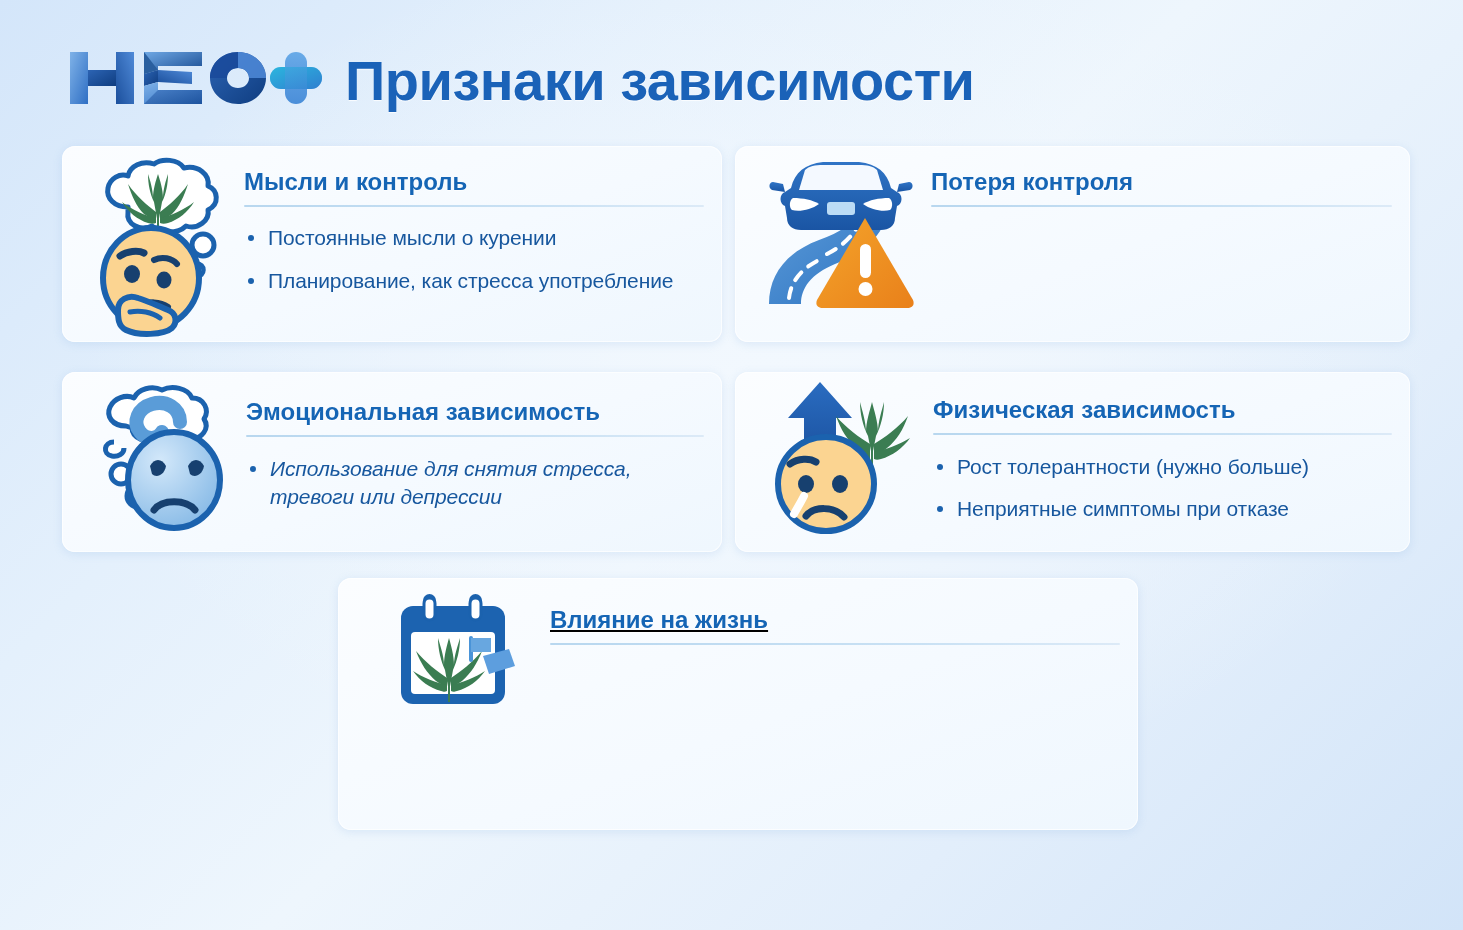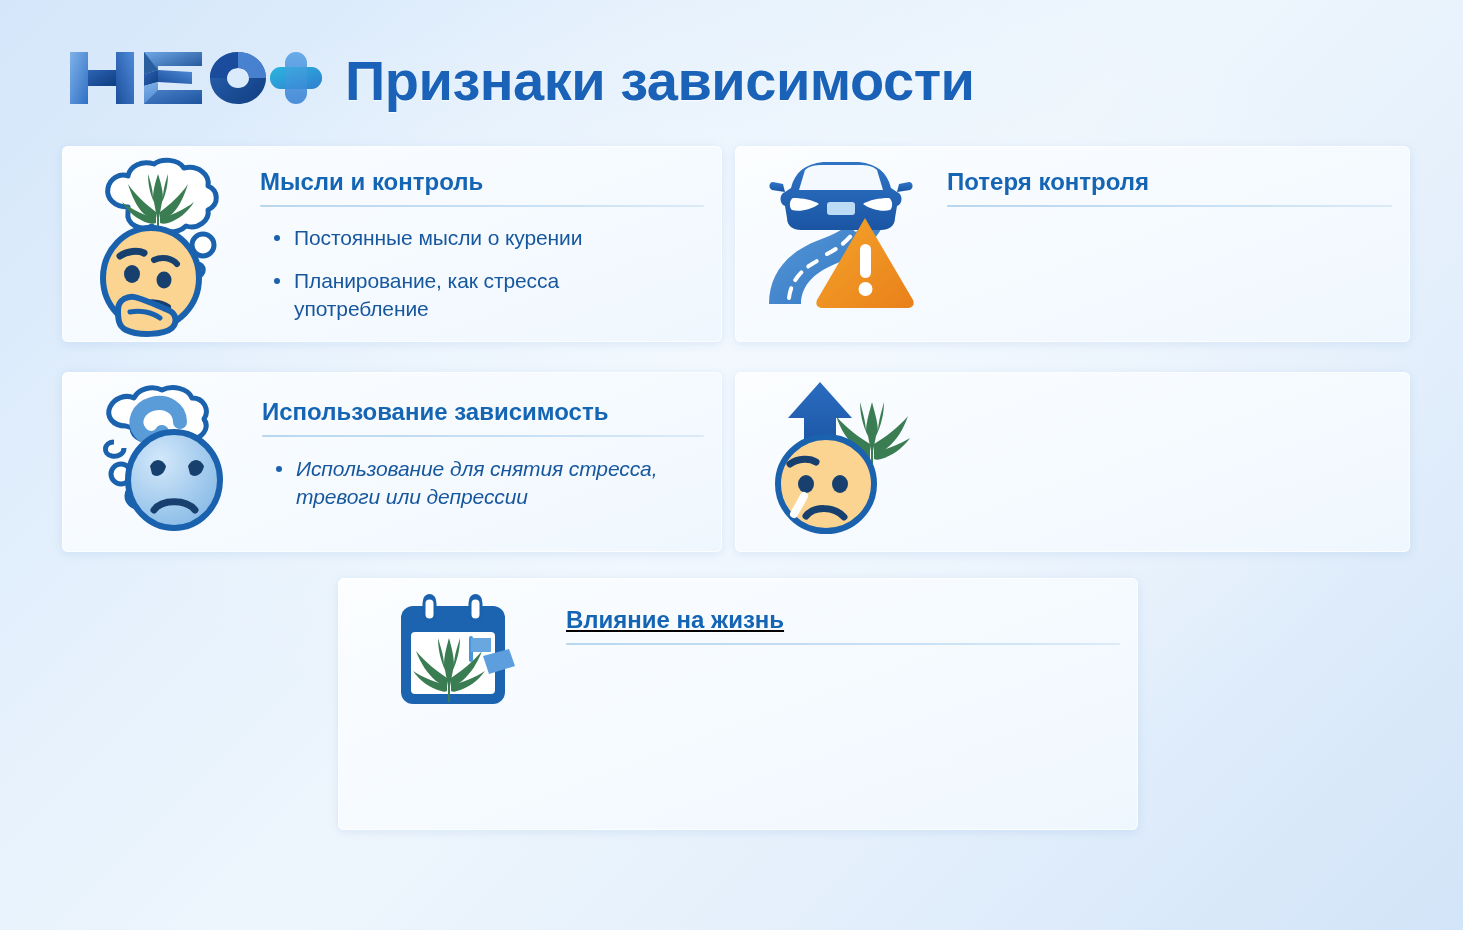--- a/index.html
+++ b/index.html
@@ -48,26 +48,25 @@
     letter-spacing: -0.5px;
     color: #1a62b8;
     text-shadow: 0 1px 1px rgba(255,255,255,0.85);
     white-space: nowrap;
   }
 
   
   .card {
     position: absolute;
     background: linear-gradient(160deg, #fbfdff 0%, #f5faff 55%, #eff7fe 100%);
-    border-radius: 6px;
+    border-radius: 13px;
     box-shadow: 0 2px 10px rgba(110,160,215,0.18), 0 0 0 1px rgba(255,255,255,0.7) inset;
     display: flex;
     align-items: flex-start;
     box-sizing: border-box;
-    gap: 16px;
   }
   .card-r1c1 { left: 62px;  top: 146px; width: 660px; height: 196px; }
   .card-r1c2 { left: 735px; top: 146px; width: 675px; height: 196px; }
   .card-r2c1 { left: 62px;  top: 372px; width: 660px; height: 180px; }
   .card-r2c2 { left: 735px; top: 372px; width: 675px; height: 180px; }
   .card-r3   { left: 338px; top: 578px; width: 800px; height: 252px; }
 
   .card-icon {
     flex: 0 0 auto;
     display: flex;
@@ -88,21 +87,21 @@
     text-shadow: 0 1px 0 rgba(255,255,255,0.8);
   }
   .card-divider {
     margin-top: 9px;
     height: 2px;
     background: linear-gradient(90deg, #b8d7ef 0%, #c9e1f4 65%, #dceaf7 100%);
     border-radius: 2px;
   }
   .bullets {
     list-style: none;
-    margin: 10px;
+    margin: 0;
     padding: 0;
   }
   .bullet {
     position: relative;
     padding-left: 24px;
     font-size: 21px;
     line-height: 1.34;
     color: #17579e;
     letter-spacing: -0.1px;
   }
@@ -316,21 +315,21 @@
         <circle cx="25" cy="88" r="10" fill="#ffffff" stroke="#1b62ae" stroke-width="5"></circle>
         <circle cx="42" cy="110" r="11" fill="#ffffff" stroke="#1b62ae" stroke-width="5"></circle>
 
         <ellipse cx="78" cy="94" rx="46" ry="48" fill="url(#faceBlue)" stroke="#1b62ae" stroke-width="6"></ellipse>
         <path d="M54,80 C58,72 66,72 70,80 C68,90 60,92 56,88 Z" fill="#17406f"></path>
         <path d="M92,80 C96,72 104,72 108,80 C106,90 98,92 94,88 Z" fill="#17406f"></path>
         <path d="M58,124 C66,113 90,113 99,124" stroke="#17406f" stroke-width="7" fill="none" stroke-linecap="round"></path>
       </svg>
     </div>
     <div class="card-body">
-      <div class="card-heading">Использование зависимость</div>
+      <div class="card-heading">Эмоциональная зависимость</div>
       <div class="card-divider"></div>
       <ul class="bullets">
         <li class="bullet">Использование для снятия стресса, тревоги или депрессии</li>
       </ul>
     </div>
   </div>
 
   <div class="card card-r2c2">
     <div class="card-icon">
       <svg width="150" height="155" viewBox="0 0 150 155">
@@ -361,20 +360,28 @@
                  C60,92 70,80 80,66 Z" fill="url(#dropG)" stroke="#ffffff" stroke-width="4"></path>
 
         <ellipse cx="58" cy="104" rx="48" ry="47" fill="#fbd491" stroke="#1b62ae" stroke-width="6"></ellipse>
         <ellipse cx="38" cy="104" rx="8" ry="9" fill="#17406f"></ellipse>
         <ellipse cx="72" cy="104" rx="8" ry="9" fill="#17406f"></ellipse>
         <path d="M22,84 C30,78 42,78 48,82" stroke="#17406f" stroke-width="7" fill="none" stroke-linecap="round"></path>
         <path d="M36,116 C32,124 28,130 26,134" stroke="#ffffff" stroke-width="8" fill="none" stroke-linecap="round"></path>
         <path d="M38,136 C46,126 66,126 76,137" stroke="#17406f" stroke-width="7" fill="none" stroke-linecap="round"></path>
       </svg>
     </div>
+    <div class="card-body">
+      <div class="card-heading">Физическая зависимость</div>
+      <div class="card-divider"></div>
+      <ul class="bullets">
+        <li class="bullet">Рост толерантности (нужно больше)</li>
+        <li class="bullet">Неприятные симптомы при отказе</li>
+      </ul>
+    </div>
   </div>
 
   <div class="card card-r3">
     <div class="card-icon">
       <svg width="130" height="115" viewBox="0 0 130 115">
 
         <rect x="28" y="0" width="13" height="26" rx="6.5" fill="#1b62ae"></rect>
         <rect x="74" y="0" width="13" height="26" rx="6.5" fill="#1b62ae"></rect>
 
         <rect x="6" y="12" width="104" height="98" rx="12" fill="#1c63b0"></rect>

